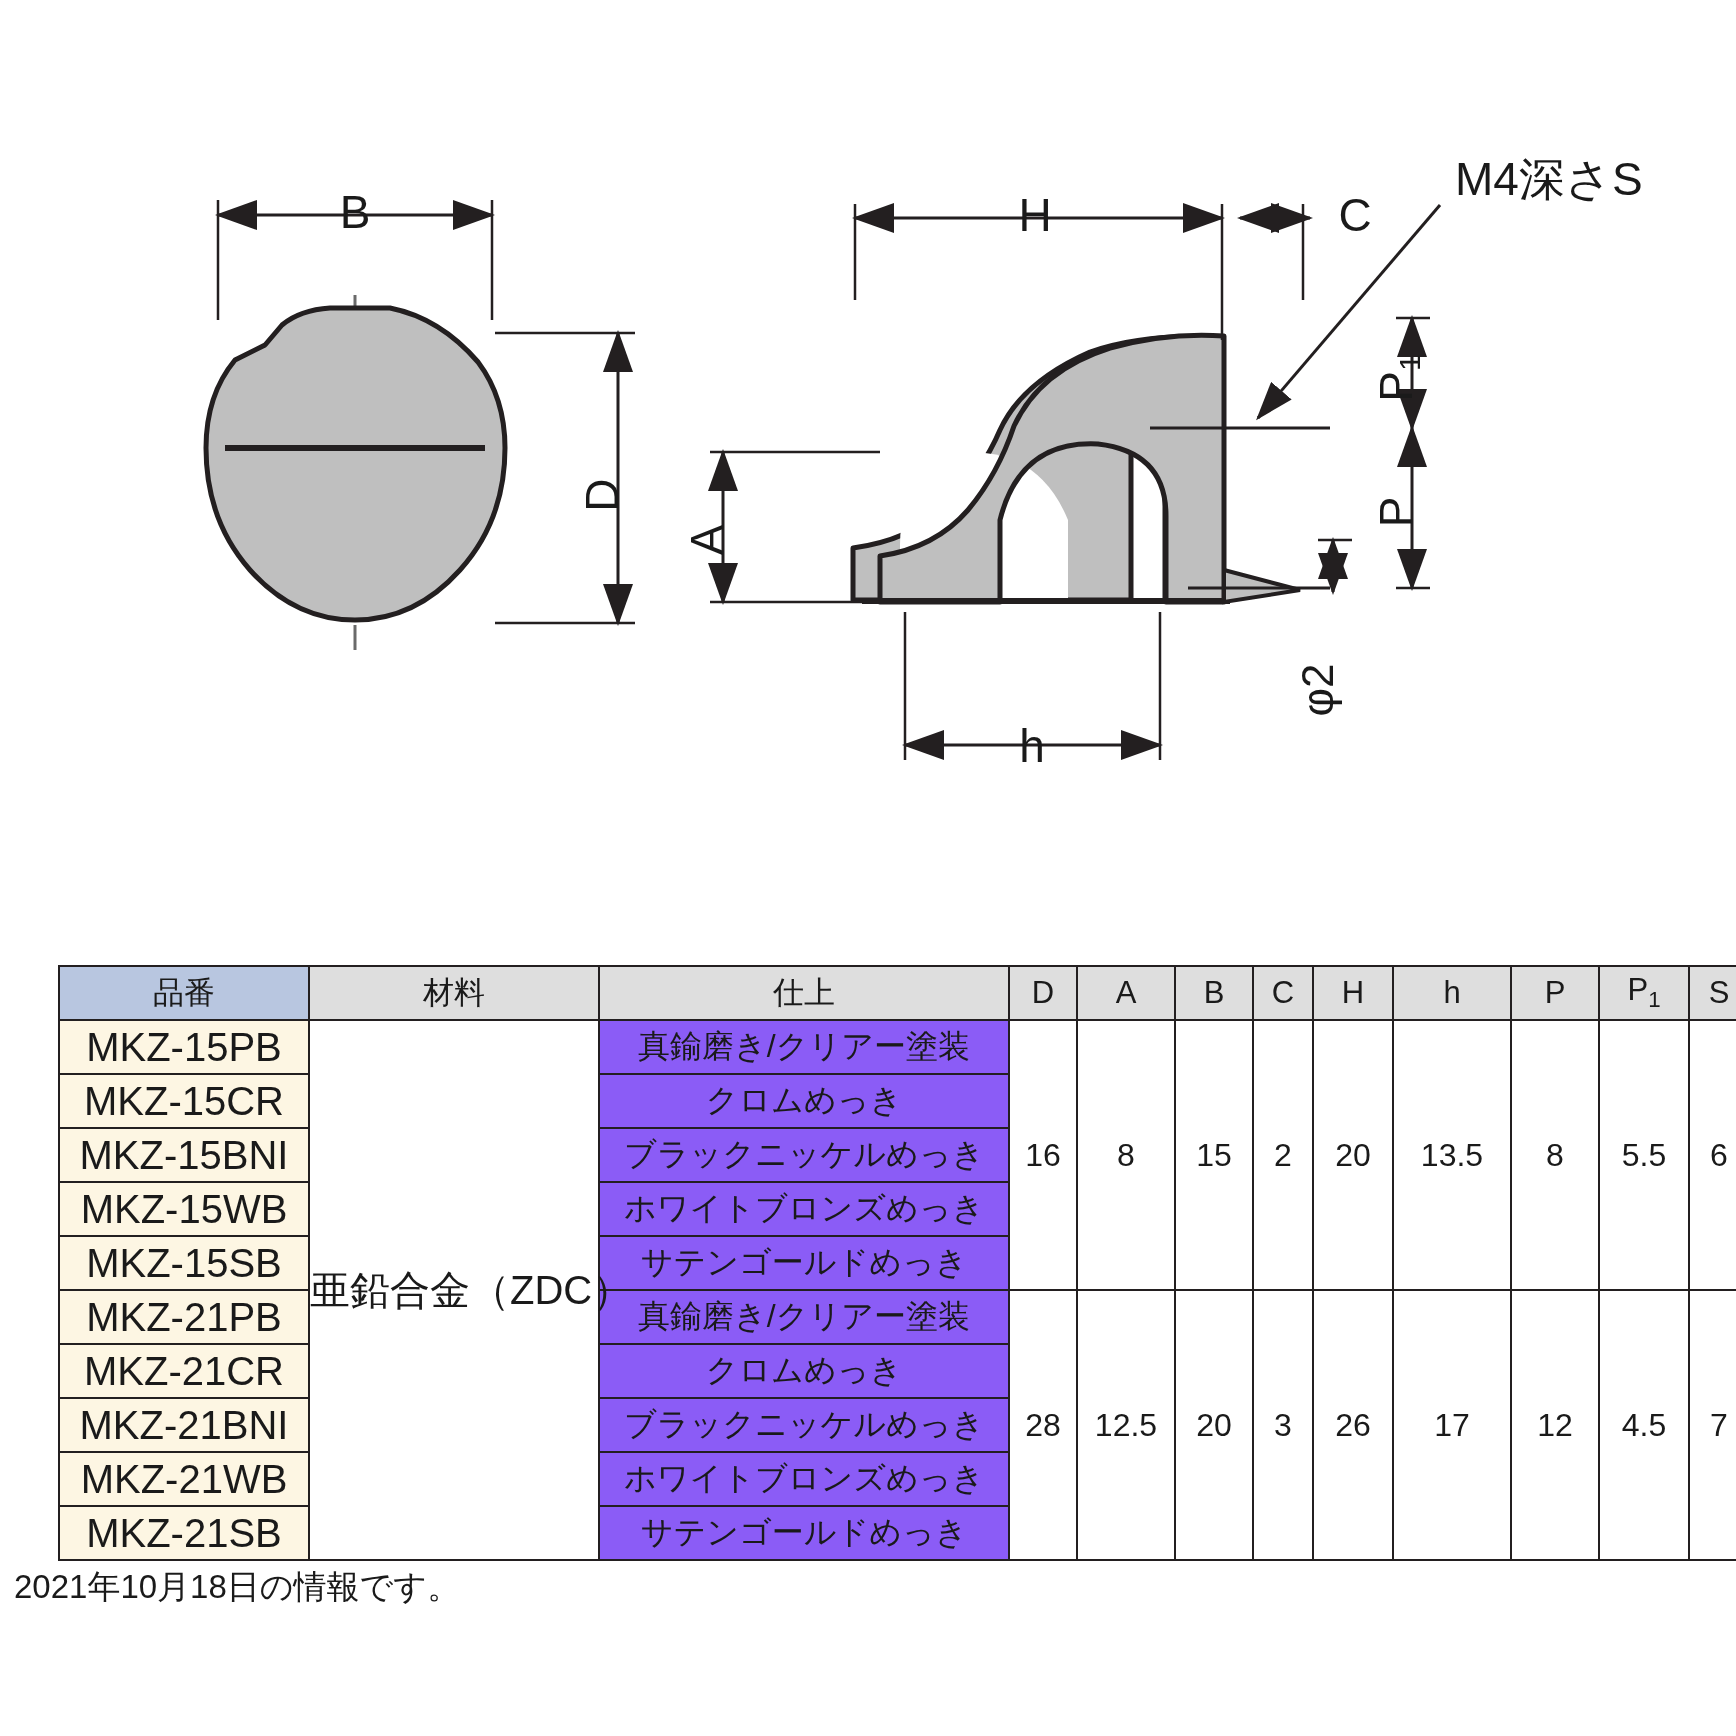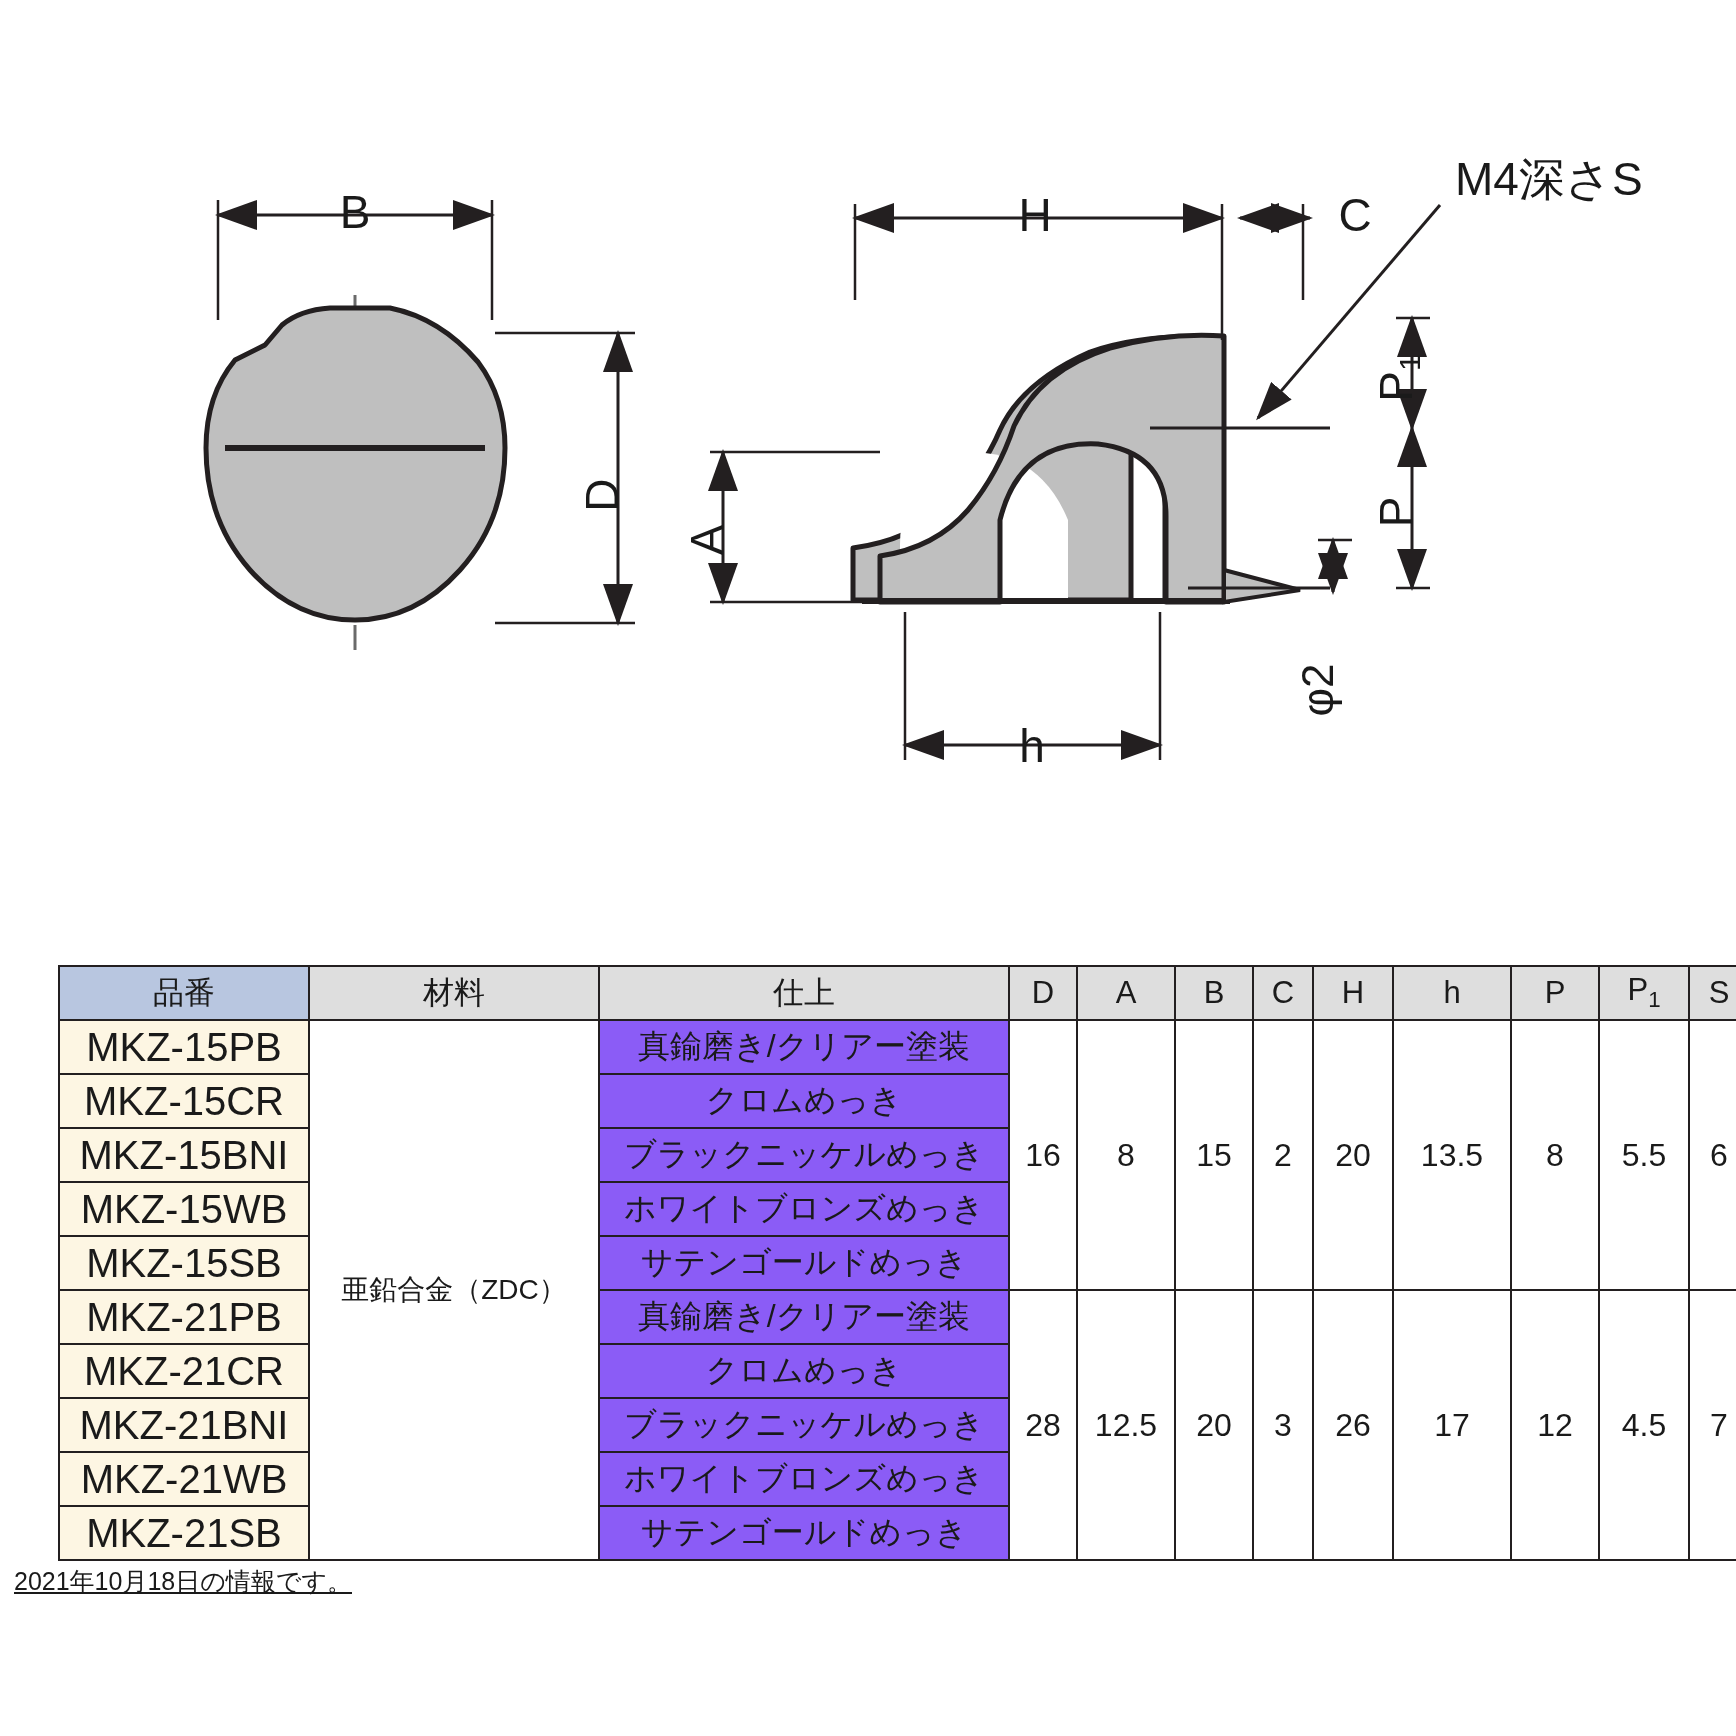--- a/index.html
+++ b/index.html
@@ -62,38 +62,37 @@
     background: #dedede;
     font-weight: bold;
     margin-top: 36px;
   }
   td.part {
     background: #fdf6e3;
     font-size: 40px;
   }
   td.mat {
     background: #ffffff;
-    font-size: 28px;
+    font-size: 40px;
   }
   td.fin {
     background: #8b5cf6;
     font-size: 32px;
   }
   td.num {
     background: #ffffff;
     font-size: 32px;
     margin-top: 48px;
   }
   .note {
     position: absolute;
     left: 14px;
     top: 1565px;
-    font-size: 25px;
+    font-size: 33px;
     color: #1a1a1a;
-    text-decoration: underline;
   }
   .sub {
     font-size: 0.72em;
     vertical-align: sub;
   }
 </style>
 </head>
 <body>
 
 <div class="page">

